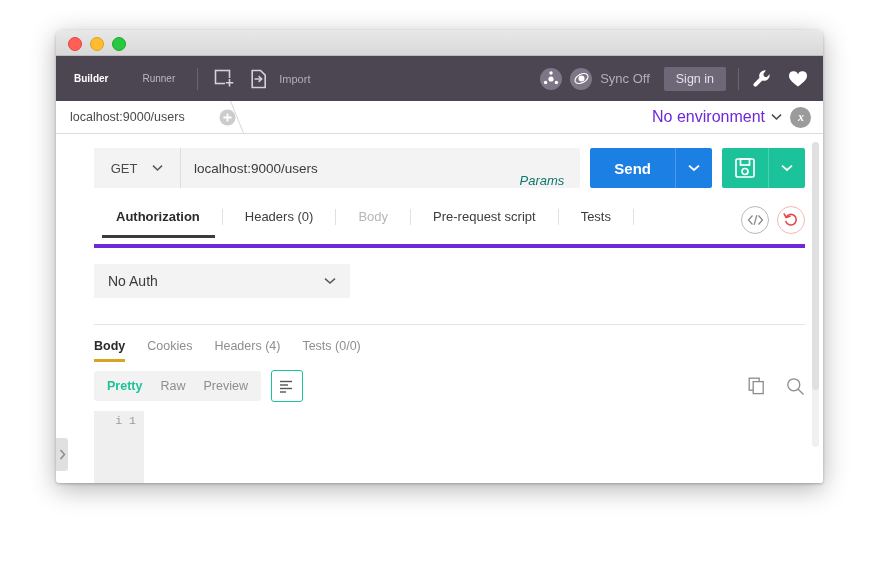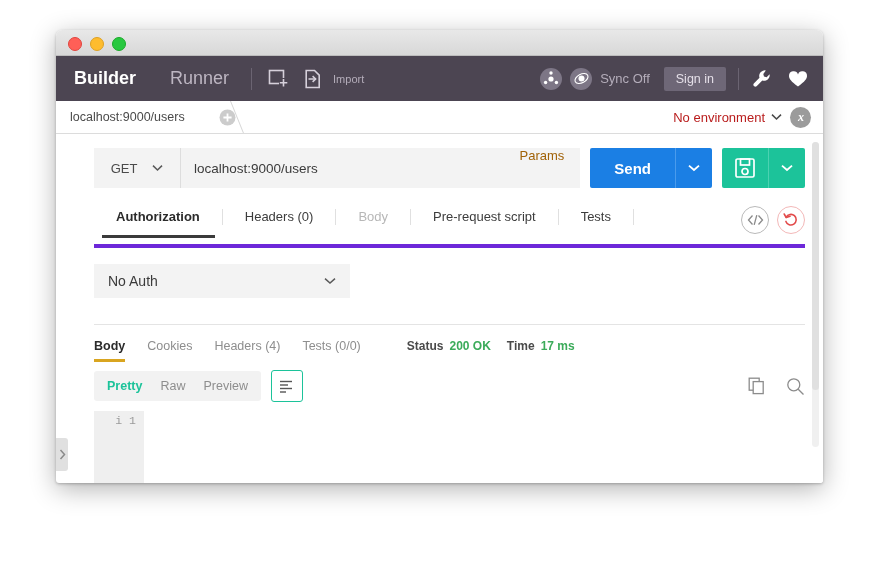--- a/index.html
+++ b/index.html
@@ -38,21 +38,21 @@
     height: 45px;
     background: #4c4552;
     position: relative;
     display:flex; align-items:center;
   }
   .hdr-left { display:flex; align-items:center; height:100%; }
   .nav-item {
     position: relative;
     height: 56px; display:flex; align-items:center;
     padding: 0 16px;
-    font-size: 18px;
+    font-size: 10px;
     color: #bdb6c2;
     cursor: pointer;
   }
   .nav-item.builder { color:#ffffff; font-weight:bold; padding-left:18px; padding-right:18px;}
   .nav-item.builder:after {
     content:""; position:absolute; left:8px; right:8px; bottom:0; height:3px; background:#ef6c2e;
   }
   .hdr-sep { width:1px; height:22px; background:#6b6472; margin:0 6px; }
   .icon-btn { display:flex; align-items:center; justify-content:center; cursor:pointer; }
   .import-label { font-size:11px; color:#b4adba; margin-left:7px; cursor:pointer; }
@@ -83,38 +83,38 @@
   .tab-slant {
     position:absolute; left:150px; top:0; width:44px; height:32px; overflow:hidden;
   }
   .tab-slant:before {
     content:""; position:absolute; left:-10px; top:0; width:34px; height:46px;
     background:#ffffff; border-right:1px solid #d6d6d6;
     transform: skewX(22deg); transform-origin: top left;
   }
   .plus-tab { position:absolute; left:163px; top:8px; width:17px; height:17px; cursor:pointer; }
   .env-area { position:absolute; right:12px; top:0; height:32px; display:flex; align-items:center; }
-  .env-label { font-size:13px; color:#b91c1c; margin-right:6px; cursor:pointer; }
+  .env-label { font-size:16px; color:#6d28d9; margin-right:6px; cursor:pointer; }
   .env-eye { width:21px; height:21px; border-radius:50%; background:#9b9b9b; display:flex; align-items:center; justify-content:center; margin-left:8px; cursor:pointer;}
 
   
   .request-pane { padding: 14px 18px 0 38px; background:#fff; }
   .url-row { display:flex; align-items:stretch; height:40px; }
   .method-box {
     width:86px; background:#f3f3f3; display:flex; align-items:center; justify-content:center;
     font-size:13px; color:#4a4a4a; cursor:pointer; gap:15px;
   }
   .url-box {
     flex:1; background:#f3f3f3; display:flex; align-items:center;
     border-left:1px solid #dddddd; padding-left:13px;
     font-size:13.5px; color:#3b3b3b;
   }
   .params-box {
-    background:#f3f3f3; display:flex; align-items:flex-start; padding:0 16px;
-    font-size:13px; color:#a16207; cursor:pointer;
+    background:#f3f3f3; display:flex; align-items:flex-end; padding:0 16px;
+    font-size:13px; color:#0f766e; cursor:pointer;font-style:italic;
   }
   .send-group { display:flex; margin-left:10px; }
   .send-btn {
     background:#1b7fe4; color:#fff; font-size:15px; font-weight:bold;
     display:flex; align-items:center; padding:0 24px; border-radius:2px 0 0 2px; cursor:pointer;
   }
   .send-caret {
     background:#1b7fe4; width:36px; display:flex; align-items:center; justify-content:center;
     border-left:1px solid #4a9bec; border-radius:0 2px 2px 0; cursor:pointer;
   }
@@ -392,26 +392,20 @@
       </div>
       <div class="resptab">
         <span>Cookies</span>
       </div>
       <div class="resptab">
         <span>Headers (4)</span>
       </div>
       <div class="resptab">
         <span>Tests (0/0)</span>
       </div>
-      <div class="resp-meta">
-        <span class="meta-k">Status</span>
-        <span class="meta-v">200 OK</span>
-        <span class="meta-k">Time</span>
-        <span class="meta-v">17 ms</span>
-      </div>
     </div>
 
     <div class="resp-toolbar">
       <div class="seg">
         <span class="on">Pretty</span>
         <span>Raw</span>
         <span>Preview</span>
       </div>
       <div class="wrap-btn">
         <svg width="16" height="14" viewBox="0 0 16 14">

